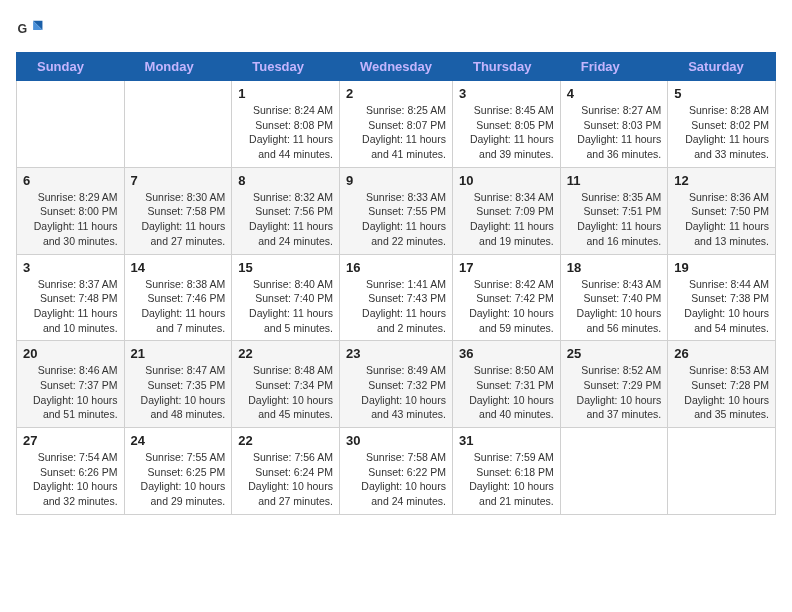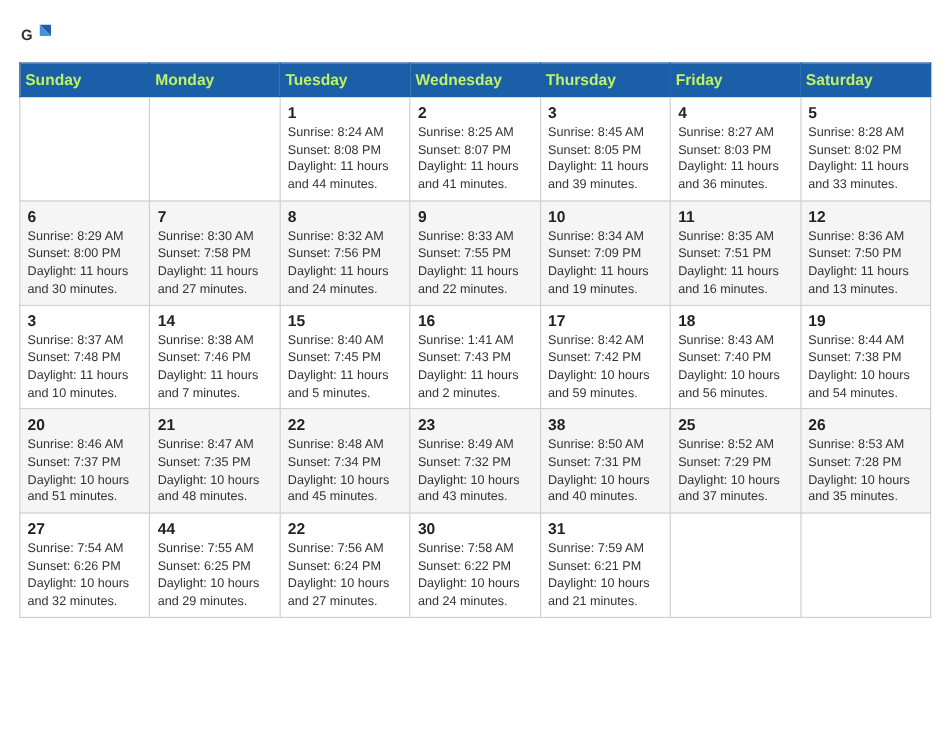--- a/index.html
+++ b/index.html
@@ -47,23 +47,23 @@
       font-size: 16px;
       color: #555;
     }
     .calendar {
       width: 100%;
       border-collapse: collapse;
       border: 1px solid #ccc;
     }
     .calendar th {
       background-color: #1a5fa8;
-      color: #bef264;
+      color: #c4b5fd;
       text-align: left;
-      padding: 6px 4px;
+      padding: 6px 20px;
       font-size: 13px;
       font-weight: bold;
       border: 1px solid #1a5fa8;
     }
     .calendar td {
       vertical-align: top;
       padding: 5px 6px;
       border: 1px solid #d0d0d0;
       width: 108px;
       min-height: 80px;
@@ -78,20 +78,21 @@
       font-size: 13px;
       font-weight: bold;
       color: #222;
       display: block;
       margin-bottom: 2px;
     }
     .cell-text {
       font-size: 10.5px;
       line-height: 1.4;
       color: #333;
+      text-align: right;
     }
     .empty-cell {
       background: #fafafa;
     }
   </style>
 </head>
 <body>
 
 <div class="header">
   <div class="logo">
@@ -210,21 +211,21 @@
         </td>
         <td>
           <span class="day-number">14</span>
           <div class="cell-text">Sunrise: 8:38 AM
 Sunset: 7:46 PM
 Daylight: 11 hours and 7 minutes.</div>
         </td>
         <td>
           <span class="day-number">15</span>
           <div class="cell-text">Sunrise: 8:40 AM
-Sunset: 7:45 PM
+Sunset: 7:40 PM
 Daylight: 11 hours and 5 minutes.</div>
         </td>
         <td>
           <span class="day-number">16</span>
           <div class="cell-text">Sunrise: 1:41 AM
 Sunset: 7:43 PM
 Daylight: 11 hours and 2 minutes.</div>
         </td>
         <td>
           <span class="day-number">17</span>
@@ -264,21 +265,21 @@
 Sunset: 7:34 PM
 Daylight: 10 hours and 45 minutes.</div>
         </td>
         <td>
           <span class="day-number">23</span>
           <div class="cell-text">Sunrise: 8:49 AM
 Sunset: 7:32 PM
 Daylight: 10 hours and 43 minutes.</div>
         </td>
         <td>
-          <span class="day-number">38</span>
+          <span class="day-number">36</span>
           <div class="cell-text">Sunrise: 8:50 AM
 Sunset: 7:31 PM
 Daylight: 10 hours and 40 minutes.</div>
         </td>
         <td>
           <span class="day-number">25</span>
           <div class="cell-text">Sunrise: 8:52 AM
 Sunset: 7:29 PM
 Daylight: 10 hours and 37 minutes.</div>
         </td>
@@ -290,40 +291,40 @@
         </td>
       </tr>
       <tr>
         <td>
           <span class="day-number">27</span>
           <div class="cell-text">Sunrise: 7:54 AM
 Sunset: 6:26 PM
 Daylight: 10 hours and 32 minutes.</div>
         </td>
         <td>
-          <span class="day-number">44</span>
+          <span class="day-number">24</span>
           <div class="cell-text">Sunrise: 7:55 AM
 Sunset: 6:25 PM
 Daylight: 10 hours and 29 minutes.</div>
         </td>
         <td>
           <span class="day-number">22</span>
           <div class="cell-text">Sunrise: 7:56 AM
 Sunset: 6:24 PM
 Daylight: 10 hours and 27 minutes.</div>
         </td>
         <td>
           <span class="day-number">30</span>
           <div class="cell-text">Sunrise: 7:58 AM
 Sunset: 6:22 PM
 Daylight: 10 hours and 24 minutes.</div>
         </td>
         <td>
           <span class="day-number">31</span>
           <div class="cell-text">Sunrise: 7:59 AM
-Sunset: 6:21 PM
+Sunset: 6:18 PM
 Daylight: 10 hours and 21 minutes.</div>
         </td>
         <td class="empty-cell"></td>
         <td class="empty-cell"></td>
       </tr>
     </tbody>
 </table>
 
 </body></html>

